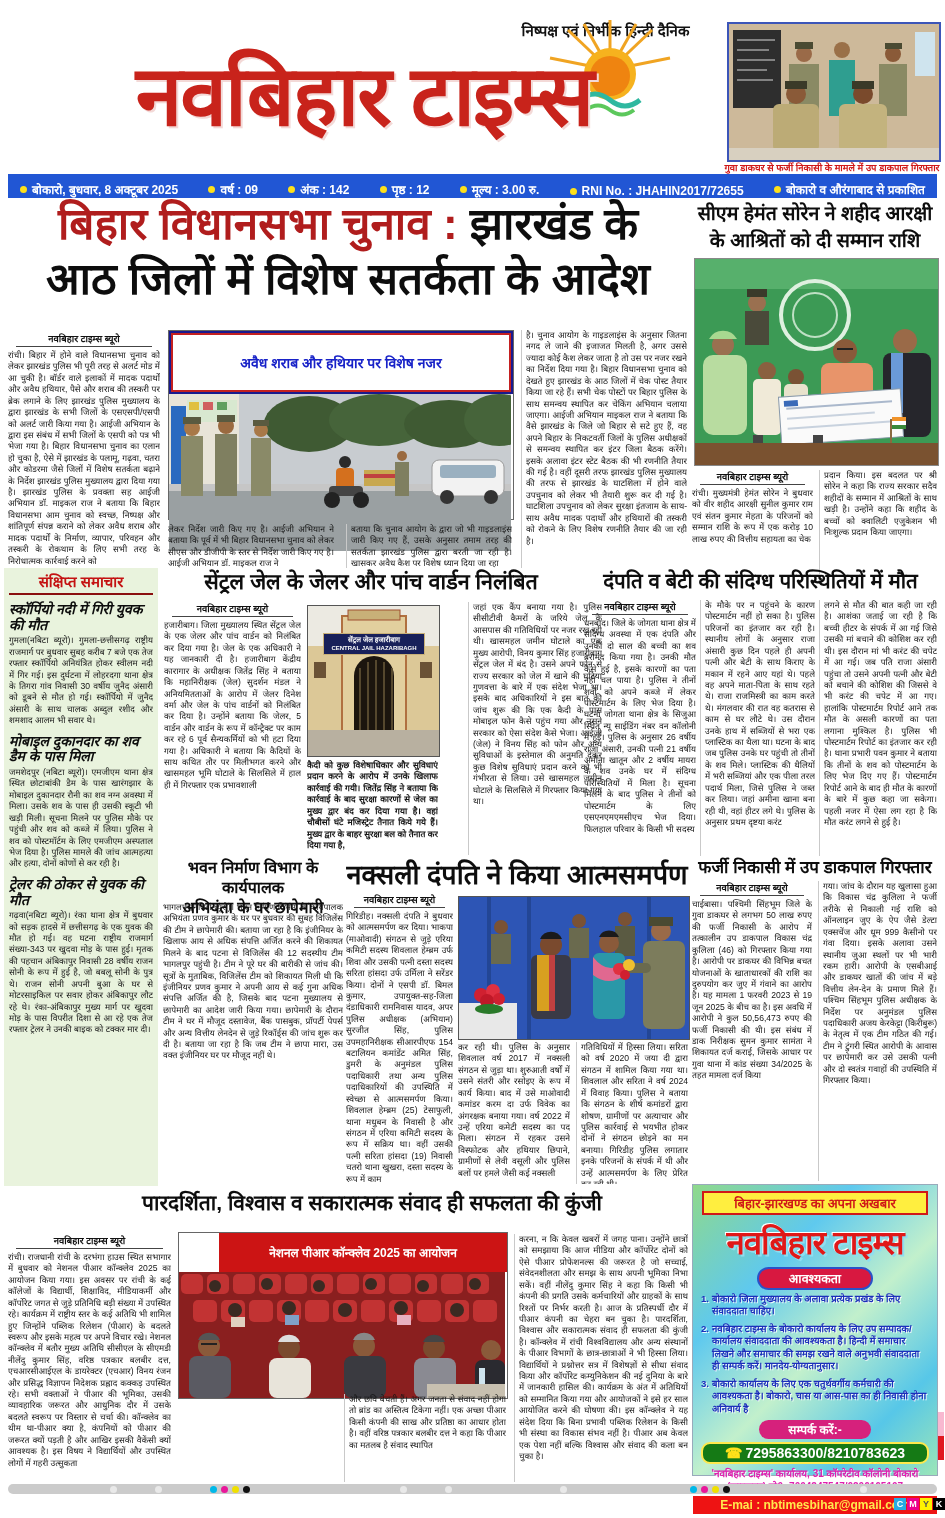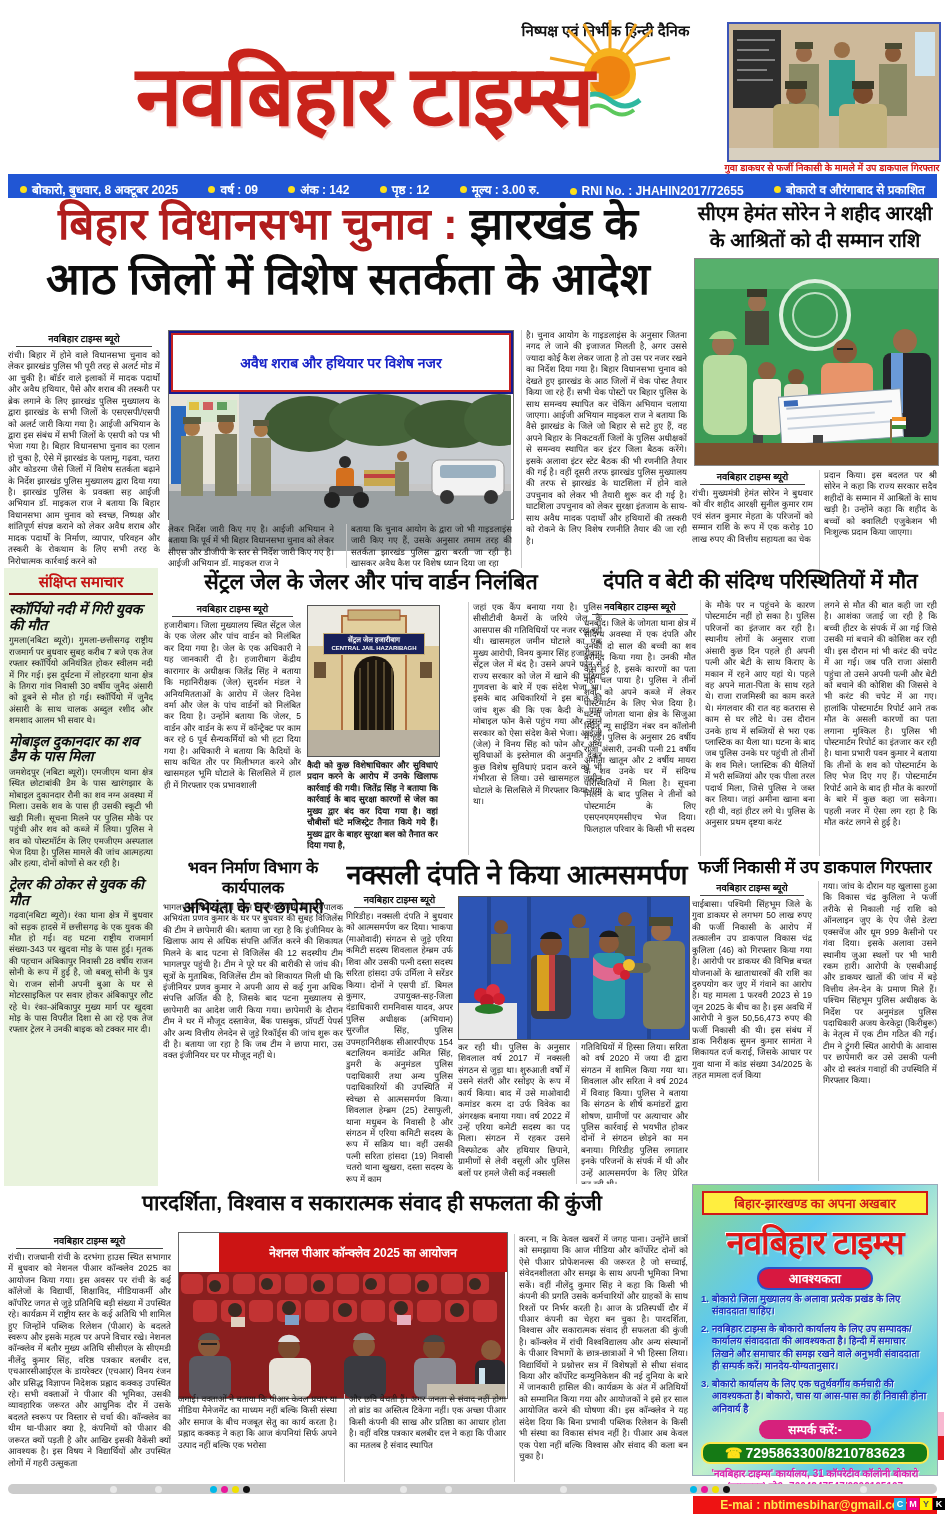--- a/index.html
+++ b/index.html
@@ -485,21 +485,20 @@
             <path d="M244 70 a12 12 0 0 1 22 0 z" fill="#444"></path>
             <rect x="235" y="86" width="42" height="40" rx="8" fill="#8a8a92"></rect>
           <circle cx="312" cy="78" r="10" fill="#8a5a3a"></circle>
             <rect x="296" y="88" width="30" height="38" rx="7" fill="#2a2a30"></rect>
         </g>
         <rect x="248" y="112" width="78" height="14" fill="#c8c0b0"></rect>
           <rect x="300" y="96" width="6" height="16" fill="#cfe4ee"></rect>
       </svg>
     </div>
   </div>
-  <div class="abs bt pr-col2">जगाई। वक्ताओं ने बताया कि पीआर केवल प्रचार या मीडिया मैनेजमेंट का माध्यम नहीं बल्कि किसी संस्था और समाज के बीच मजबूत सेतु का कार्य करता है। प्रह्लाद कक्कड़ ने कहा कि आज कंपनियां सिर्फ अपने उत्पाद नहीं बल्कि एक भरोसा</div>
   <div class="abs bt pr-col3 colrule">और छवि बेचती हैं। अगर जनता से संवाद नहीं होगा तो ब्रांड का अस्तित्व टिकेगा नहीं। एक अच्छा पीआर किसी कंपनी की साख और प्रतिष्ठा का आधार होता है। वहीं वरिष्ठ पत्रकार बलबीर दत्त ने कहा कि पीआर का मतलब है संवाद स्थापित</div>
   <div class="abs bt pr-col4 colrule">करना, न कि केवल खबरों में जगह पाना। उन्होंने छात्रों को समझाया कि आज मीडिया और कॉर्पोरेट दोनों को ऐसे पीआर प्रोफेशनल्स की जरूरत है जो सच्चाई, संवेदनशीलता और समझ के साथ अपनी भूमिका निभा सकें। वहीं नीलेंदु कुमार सिंह ने कहा कि किसी भी कंपनी की प्रगति उसके कर्मचारियों और ग्राहकों के साथ रिश्तों पर निर्भर करती है। आज के प्रतिस्पर्धी दौर में पीआर कंपनी का चेहरा बन चुका है। पारदर्शिता, विश्वास और सकारात्मक संवाद ही सफलता की कुंजी है। कॉन्क्लेव में रांची विश्वविद्यालय और अन्य संस्थानों के पीआर विभागों के छात्र-छात्राओं ने भी हिस्सा लिया। विद्यार्थियों ने प्रश्नोत्तर सत्र में विशेषज्ञों से सीधा संवाद किया और कॉर्पोरेट कम्युनिकेशन की नई दुनिया के बारे में जानकारी हासिल की। कार्यक्रम के अंत में अतिथियों को सम्मानित किया गया और आयोजकों ने इसे हर साल आयोजित करने की घोषणा की। इस कॉन्क्लेव ने यह संदेश दिया कि बिना प्रभावी पब्लिक रिलेशन के किसी भी संस्था का विकास संभव नहीं है। पीआर अब केवल एक पेशा नहीं बल्कि विश्वास और संवाद की कला बन चुका है।</div>
 
   <div class="abs footbar"></div>
   <div class="fdot" style="left:110px;top:1485.5px"></div>
   <div class="fdot" style="left:155px;top:1485.5px"></div>
   <div class="fdot" style="left:400px;top:1485.5px"></div>
   <div class="fdot" style="left:445px;top:1485.5px"></div>
   <div class="fdot" style="left:560px;top:1485.5px"></div>
   <div class="fdot" style="left:860px;top:1485.5px"></div>

